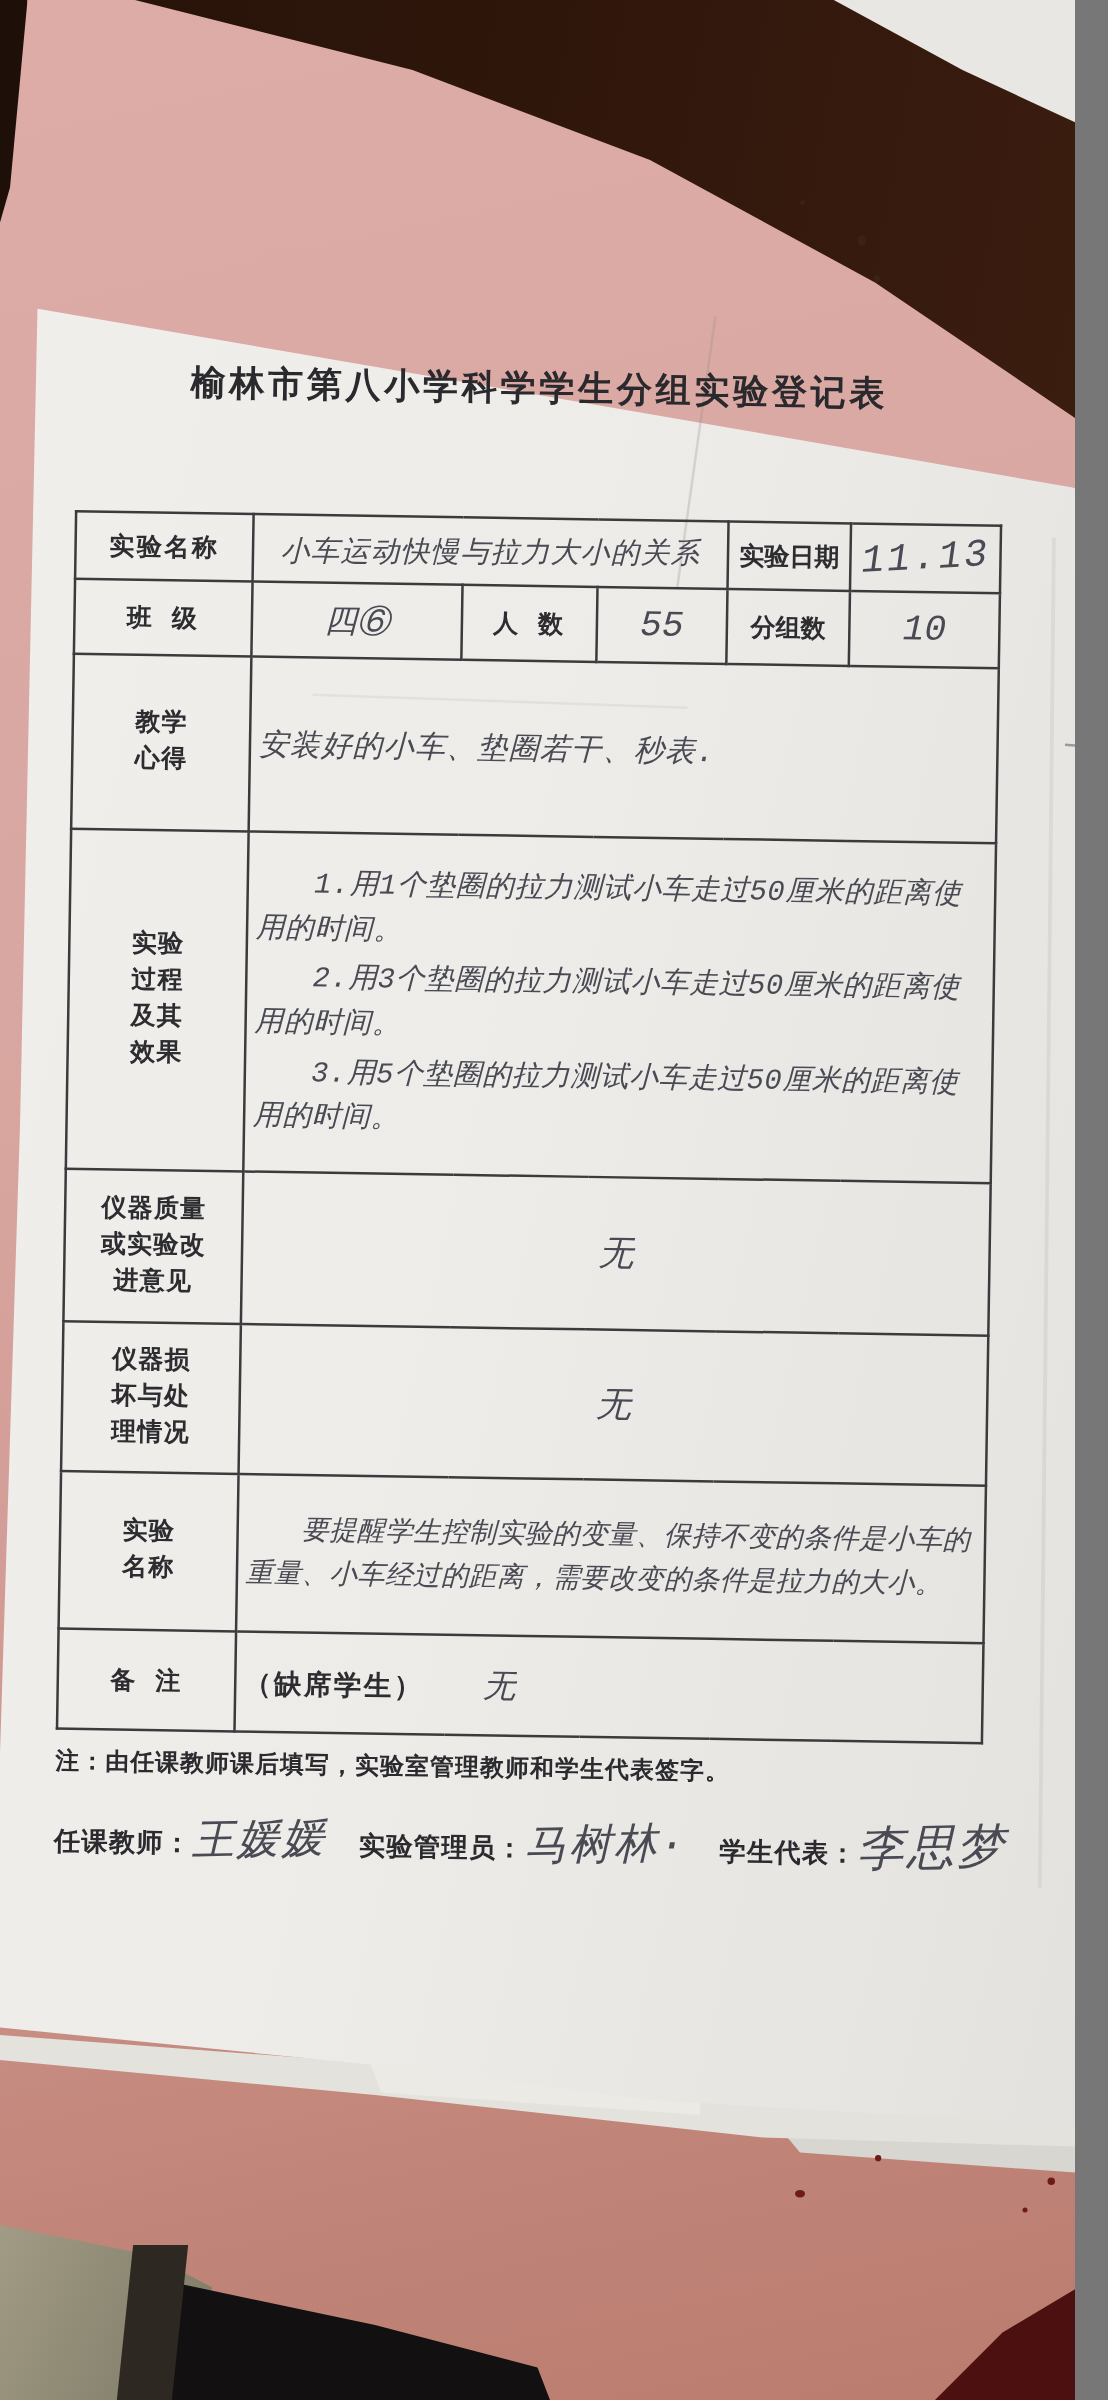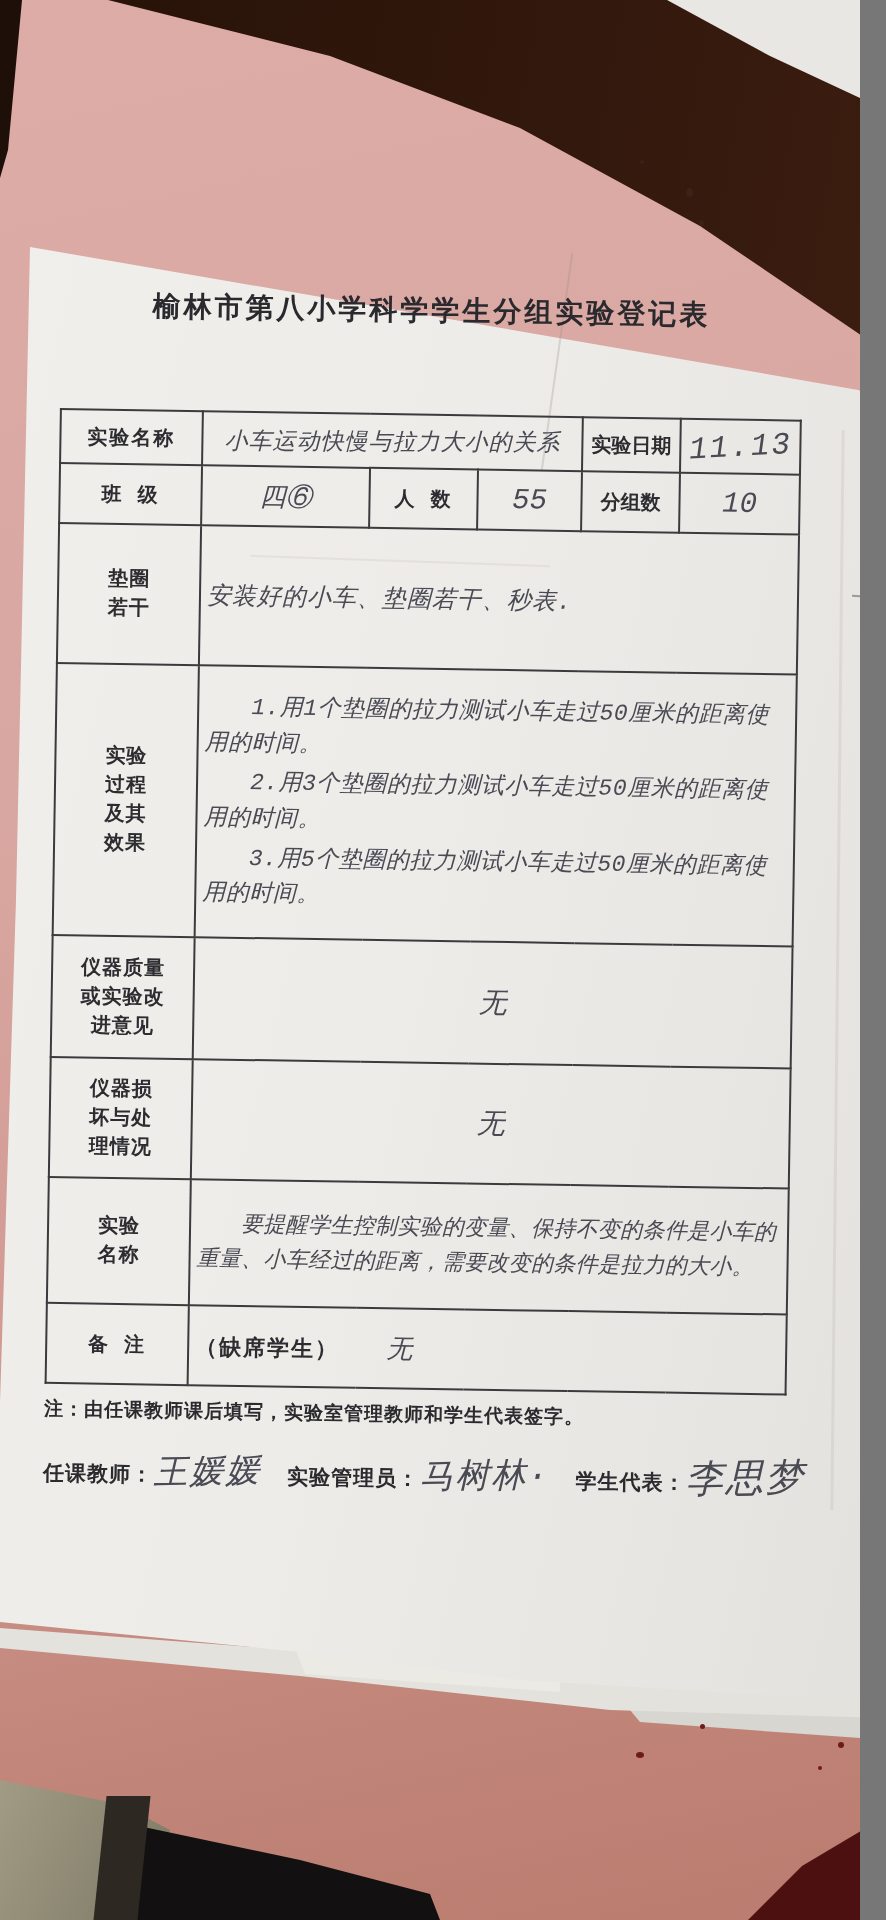--- a/index.html
+++ b/index.html
@@ -136,21 +136,21 @@
       <tr style="height:60px">
         <td class="lbl">班 级</td>
         <td class="hand cls-val">四⑥</td>
         <td class="lbl">人 数</td>
         <td class="hand num-val">55</td>
         <td class="lbl" style="letter-spacing:0">分组数</td>
         <td class="hand num-val">10</td>
       </tr>
 
       <tr style="height:140px">
-        <td class="lbl"><span class="inner w2">垫圈若干</span></td>
+        <td class="lbl"><span class="inner w2">教学心得</span></td>
         <td colspan="5" class="hand equip-val">安装好的小车、垫圈若干、秒表.</td>
       </tr>
 
       <tr style="height:272px">
         <td class="lbl"><span class="inner w2">实验过程及其效果</span></td>
         <td colspan="5" class="hand proc">
           <div>1.用1个垫圈的拉力测试小车走过50厘米的距离使用的时间。</div>
           <div>2.用3个垫圈的拉力测试小车走过50厘米的距离使用的时间。</div>
           <div>3.用5个垫圈的拉力测试小车走过50厘米的距离使用的时间。</div>
         </td>

